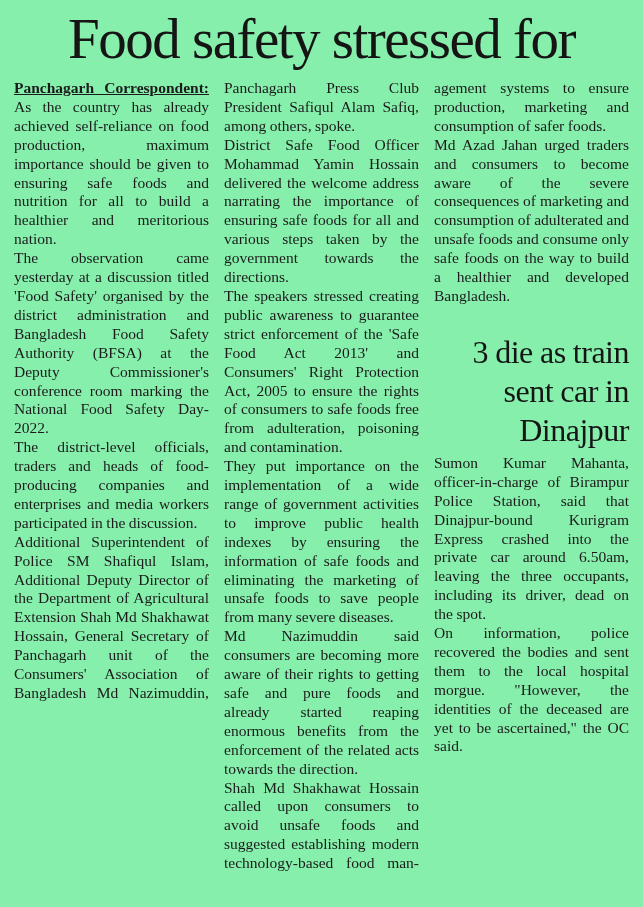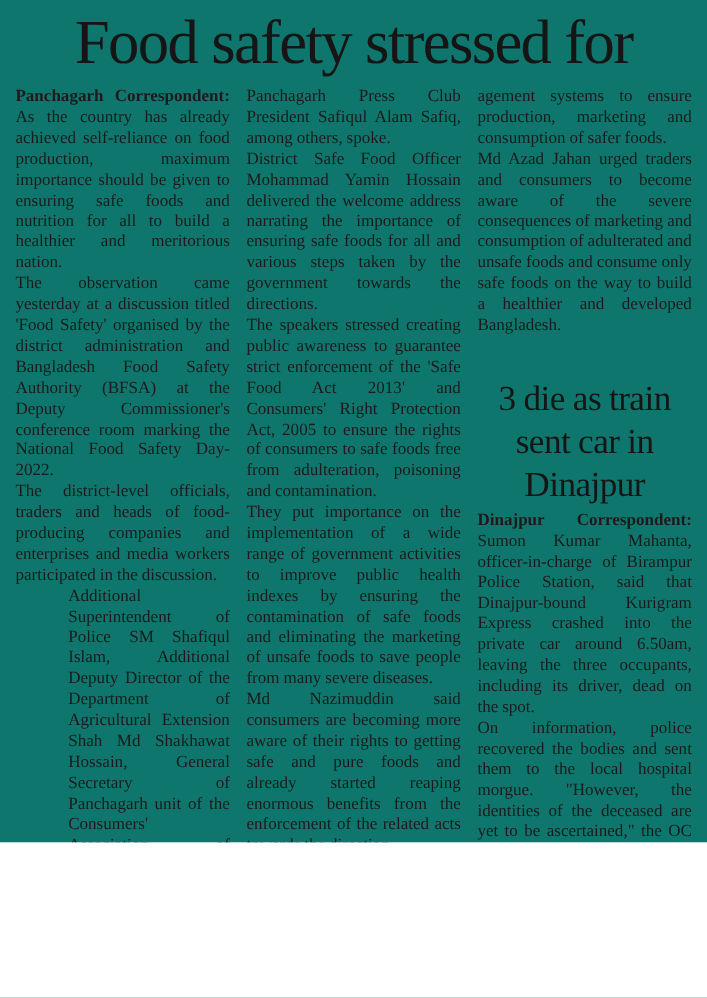--- a/index.html
+++ b/index.html
@@ -2,23 +2,23 @@
 <html lang="en"><head>
 <meta charset="utf-8">
 <style>
   html, body {
     margin: 0;
     padding: 0;
     background: #ffffff;
   }
   .page {
     width: 643px;
-    height: 766px;
+    height: 907px;
     overflow: hidden;
-    background: #0f766e;
+    background: #86efac;
     color: #1b1b1b;
     font-family: "Liberation Serif", "DejaVu Serif", serif;
     box-sizing: border-box;
   }
   .headline1 {
     margin: 0;
     padding: 8px 0 0;
     text-align: center;
     font-weight: normal;
     color: #151515;
@@ -38,30 +38,31 @@
     flex: 1 1 0;
     min-width: 0;
     text-align: justify;
     font-size: 15.5px;
     line-height: 18.9px;
     hyphens: auto;
     -webkit-hyphens: auto;
     word-spacing: -0.3px;
   }
   .col p { margin: 0; }
-  p.cont { text-align-last: justify; margin-left: 48px; }
+  p.cont { text-align-last: justify; }
   .byline {
     font-weight: bold;
     text-align: justify;
     text-align-last: justify;
+    text-decoration: underline;
   }
   .headline2 {
-    margin: 37px 0 4px;
+    margin: 27px 0 4px;
     font-weight: normal;
-    text-align: center;
+    text-align: right;
     color: #151515;
   }
   .h2line {
     font-size: 32px;
     line-height: 39px;
     letter-spacing: -0.5px;
     white-space: nowrap;
   }
 </style>
 </head>
@@ -80,34 +81,33 @@
       <p>As the country has already achieved self-reliance on food production, maximum importance should be given to ensuring safe foods and nutrition for all to build a healthier and meritorious nation.</p>
       <p>The observation came yesterday at a discussion titled 'Food Safety' organised by the district administration and Bangladesh Food Safety Authority (BFSA) at the Deputy Commissioner's conference room marking the National Food Safety Day-2022.</p>
       <p>The district-level officials, traders and heads of food-producing companies and enterprises and media workers participated in the discussion.</p>
       <p class="cont">Additional Superintendent of Police SM Shafiqul Islam, Additional Deputy Director of the Department of Agricultural Extension Shah Md Shakhawat Hossain, General Secretary of Panchagarh unit of the Consumers' Association of Bangladesh Md Nazimuddin,</p>
     </div>
 
     <div class="col">
       <p>Panchagarh Press Club President Safiqul Alam Safiq, among others, spoke.</p>
       <p>District Safe Food Officer Mohammad Yamin Hossain delivered the welcome address narrating the importance of ensuring safe foods for all and various steps taken by the government towards the directions.</p>
       <p>The speakers stressed creating public awareness to guarantee strict enforcement of the 'Safe Food Act 2013' and Consumers' Right Protection Act, 2005 to ensure the rights of consumers to safe foods free from adulteration, poisoning and contamination.</p>
-      <p>They put importance on the implementation of a wide range of government activities to improve public health indexes by ensuring the contamination of safe foods and eliminating the marketing of unsafe foods to save people from many severe diseases.</p>
+      <p>They put importance on the implementation of a wide range of government activities to improve public health indexes by ensuring the information of safe foods and eliminating the marketing of unsafe foods to save people from many severe diseases.</p>
       <p>Md Nazimuddin said consumers are becoming more aware of their rights to getting safe and pure foods and already started reaping enormous benefits from the enforcement of the related acts towards the direction.</p>
       <p class="cont">Shah Md Shakhawat Hossain called upon consumers to avoid unsafe foods and suggested establishing modern technology-based food man-</p>
     </div>
 
     <div class="col">
       <p>agement systems to ensure production, marketing and consumption of safer foods.</p>
       <p>Md Azad Jahan urged traders and consumers to become aware of the severe consequences of marketing and consumption of adulterated and unsafe foods and consume only safe foods on the way to build a healthier and developed Bangladesh.</p>
 
       <h2 class="headline2">
         <div class="h2line">3 die as train</div>
         <div class="h2line">sent car in</div>
         <div class="h2line">Dinajpur</div>
       </h2>
 
-      <div class="byline">Dinajpur Correspondent:</div>
       <p>Sumon Kumar Mahanta, officer-in-charge of Birampur Police Station, said that Dinajpur-bound Kurigram Express crashed into the private car around 6.50am, leaving the three occupants, including its driver, dead on the spot.</p>
       <p>On information, police recovered the bodies and sent them to the local hospital morgue. "However, the identities of the deceased are yet to be ascertained," the OC said.</p>
     </div>
 
   </div>
 </div>
 
 </body></html>

